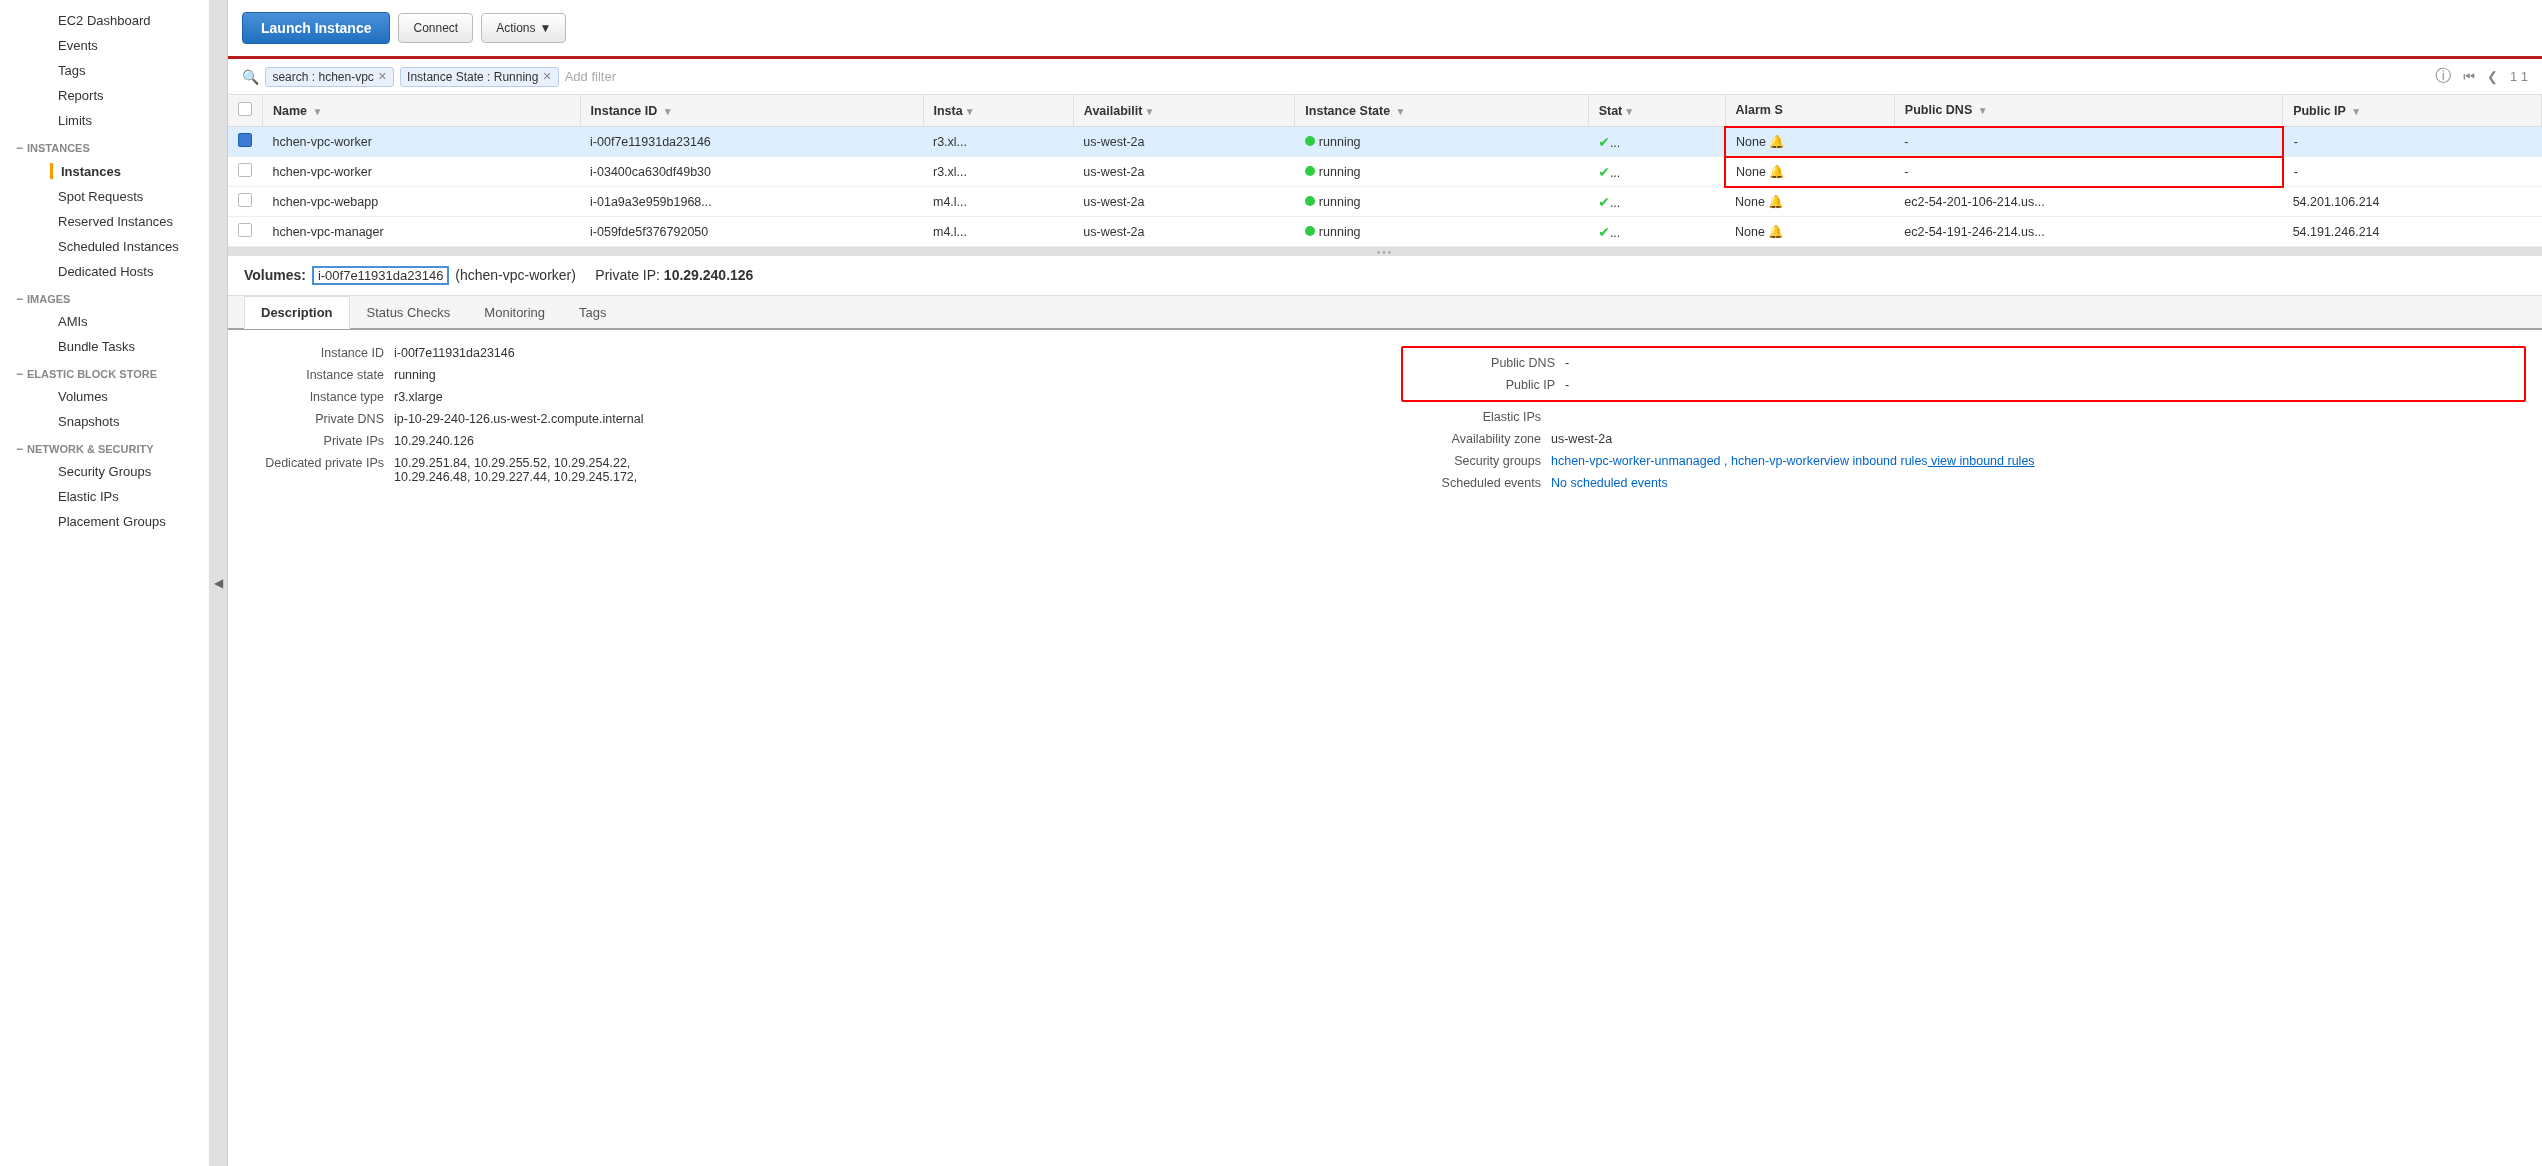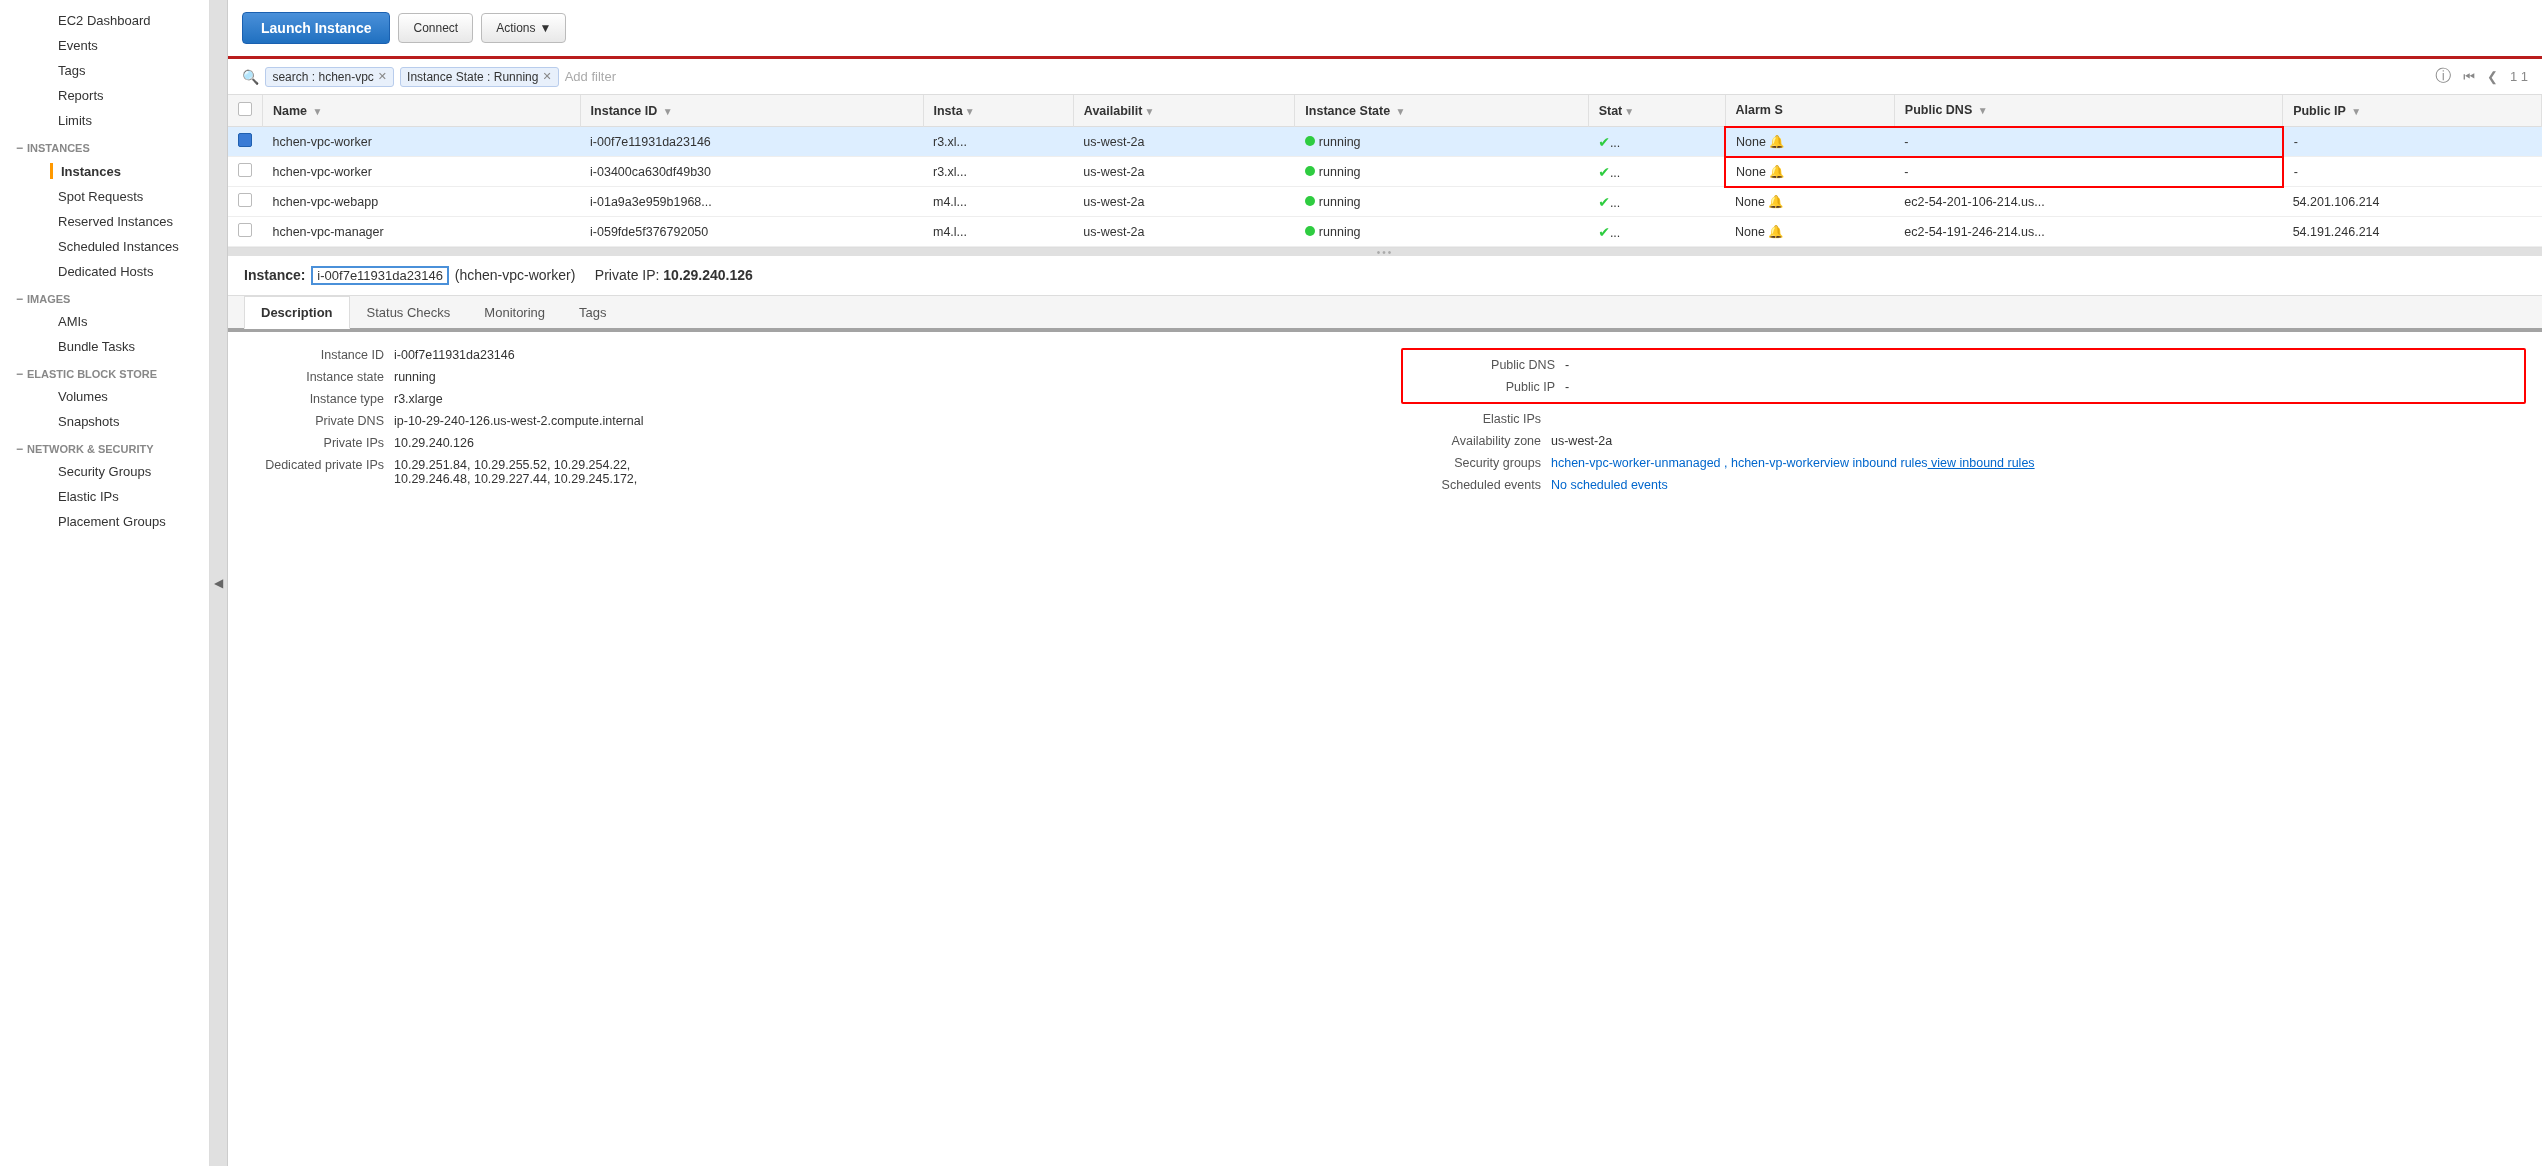--- a/index.html
+++ b/index.html
@@ -200,21 +200,21 @@
       color: #333;
       font-size: 13px;
       margin: 0 2px;
     }
 
     
     #detail-tabs {
       display: flex;
       padding: 0 16px;
       background: #f5f5f5;
-      border-bottom: 4px solid #a3a3a3;
+      border-bottom: 2px solid #a3a3a3;
     }
     .detail-tab {
       padding: 8px 16px;
       font-size: 13px;
       cursor: pointer;
       border: 1px solid transparent;
       border-bottom: none;
       color: #555;
       background: transparent;
       margin-bottom: -1px;
@@ -419,21 +419,21 @@
         </tbody>
     </table>
   </div>
 
   <div class="resize-handle">
     <span class="resize-dots">•••</span>
   </div>
 
   <div id="detail-panel">
     <div id="detail-header">
-      <span class="instance-label">Instance:</span>
+      <span class="instance-label">Volumes:</span>
       <span class="instance-id-box">i-00f7e11931da23146</span>
       <span>(hchen-vpc-worker)</span>
       &nbsp;&nbsp;&nbsp;
       <span>Private IP:</span>
       <strong><span>10.29.240.126</span></strong>
     </div>
 
     <div id="detail-tabs">
 
     <div class="detail-tab active">Description</div>

